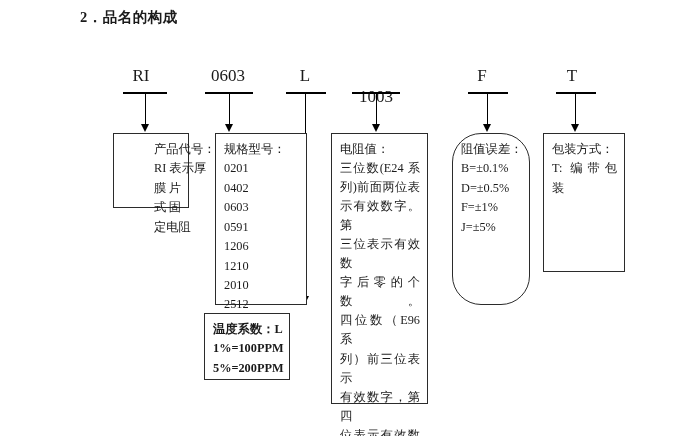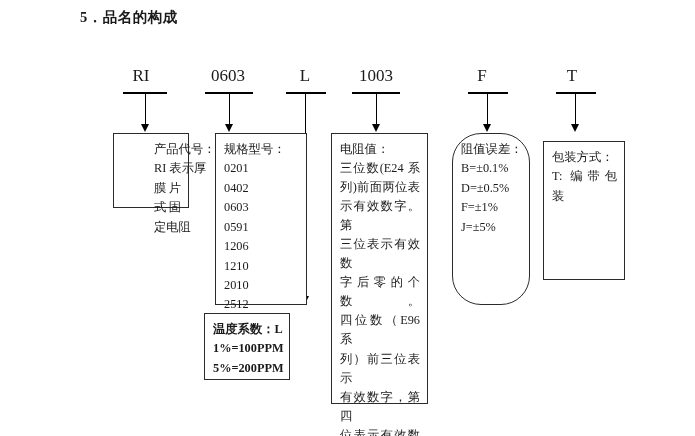--- a/index.html
+++ b/index.html
@@ -86,26 +86,26 @@
     white-space: normal;
     text-align: justify;
     text-align-last: justify;
   }
 </style>
 </head>
 <body>
 
 <div class="page">
 
-  <div class="heading">5．品名的构成</div>
+  <div class="heading">2．品名的构成</div>
 
   <div class="seg-label" style="left:116px; width:50px;">RI</div>
   <div class="seg-label" style="left:200px; width:56px;">0603</div>
   <div class="seg-label" style="left:283px; width:44px;">L</div>
-  <div class="seg-label" style="left:348px; width:56px;">1003</div>
+  <div class="seg-label" style="left:348px; width:56px;margin-top:21px;">1003</div>
   <div class="seg-label" style="left:464px; width:36px;">F</div>
   <div class="seg-label" style="left:554px; width:36px;">T</div>
 
   <div class="tbar" style="left:123px; top:92px; width:44px;"></div>
   <div class="tstem" style="left:145px; top:92px; height:36px;"></div>
   <div class="arrowhead" style="left:141px; top:124px;"></div>
 
   <div class="tbar" style="left:205px; top:92px; width:48px;"></div>
   <div class="tstem" style="left:229px; top:92px; height:36px;"></div>
   <div class="arrowhead" style="left:225px; top:124px;"></div>
@@ -166,19 +166,19 @@
   </div>
 
   <div class="box" style="left:452px; top:133px; width:78px; height:172px;border-radius:29px;">
     <div class="ln">阻值误差：</div>
     <div class="ln">B=±0.1%</div>
     <div class="ln">D=±0.5%</div>
     <div class="ln">F=±1%</div>
     <div class="ln">J=±5%</div>
   </div>
 
-  <div class="box" style="left:543px; top:133px; width:82px; height:139px;margin-top:8px;">
+  <div class="box" style="left:543px; top:133px; width:82px; height:139px;">
     <div class="ln">包装方式：</div>
     <div class="ln just">T: 编带包</div>
     <div class="ln">装</div>
   </div>
 
 </div>
 
 </body></html>

